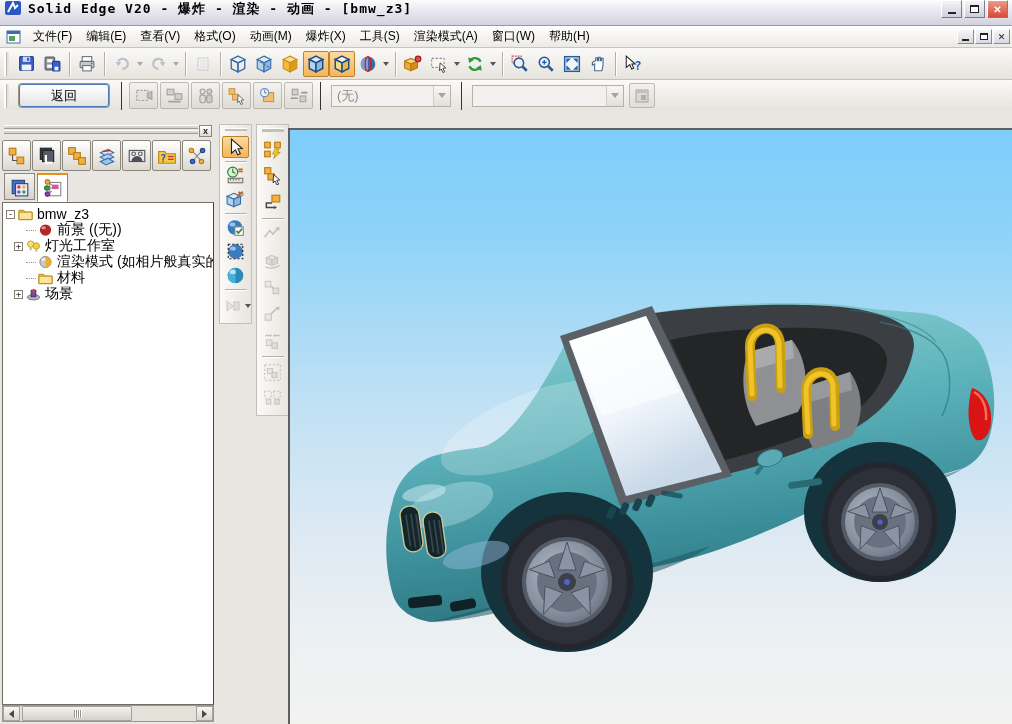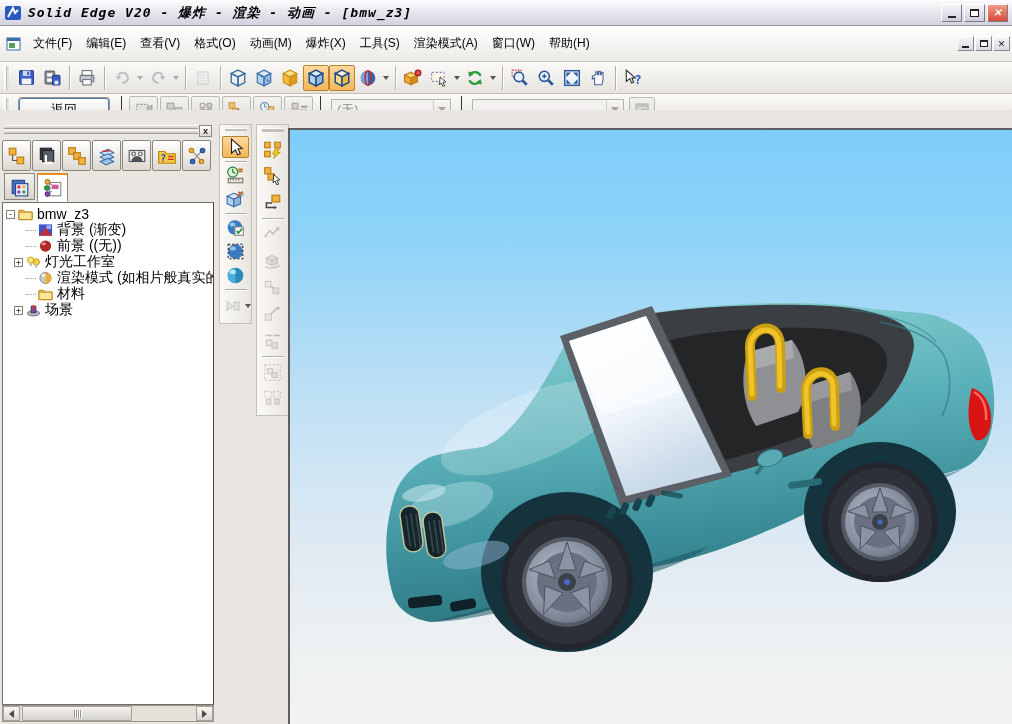--- a/index.html
+++ b/index.html
@@ -1,32 +1,32 @@
 <!DOCTYPE html>
 <html><head>
 <meta charset="utf-8">
 <style>
   * { margin:0; padding:0; box-sizing:border-box; }
   html,body { width:1012px; height:724px; overflow:hidden; }
   body { font-family:"Liberation Sans",sans-serif; font-size:12px; background:#e9e6e2; position:relative; }
 
   
   .titlebar { height:26px; background:linear-gradient(180deg,#fdfdfe 0%,#e7e7ef 45%,#d3d3e0 100%);
-    border-bottom:1px solid #9a99a6; display:flex; align-items:center; padding:0 4px;font-style:italic; }
+    border-bottom:1px solid #9a99a6; display:flex; padding:0 4px; }
   .titlebar .appicon { width:18px; height:16px; margin-right:6px; }
   .titlebar .title { flex:1; font-family:"DejaVu Sans Mono",monospace; font-weight:bold; font-size:13px; color:#000; letter-spacing:1px; }
   .winbtn { width:21px; height:18px; margin-left:2px; border:1px solid; border-color:#ffffff #7d7d8a #7d7d8a #ffffff;
     background:linear-gradient(180deg,#f4f4f8,#cfcfdc); display:flex; align-items:center; justify-content:center;
     font-size:10px; color:#222; }
   .winbtn.close { background:linear-gradient(180deg,#f09a88,#d84a38); color:#fff; font-weight:bold; }
   .glyph-min { width:8px; height:2px; background:#222; margin-top:8px; }
   .glyph-restore { width:9px; height:8px; border:1px solid #222; border-top-width:2px; background:#fff; }
 
   
-  .menubar { height:36px; background:linear-gradient(180deg,#ffffff,#eceae6); border-bottom:1px solid #c9c5bd;
+  .menubar { height:22px; background:linear-gradient(180deg,#ffffff,#eceae6); border-bottom:1px solid #c9c5bd;
     display:flex; align-items:center; padding:0 2px; }
   .menubar .docicon { width:16px; height:14px; margin:0 4px; }
   .menuitem { padding:2px 7px; color:#000; cursor:default; }
   .menu-spacer { flex:1; }
   .mwinbtn { width:17px; height:15px; margin-left:1px; border:1px solid; border-color:#fff #8a8a94 #8a8a94 #fff;
     background:linear-gradient(#f6f6f8,#d8d8e0); display:flex; align-items:center; justify-content:center; font-size:9px; color:#222; }
 
   
   .toolbar { display:flex; align-items:center; background:linear-gradient(180deg,#fbfaf8,#e6e3dd);
     border-bottom:1px solid #c4c0b8; padding:0 2px; }
@@ -508,29 +508,20 @@
     <div class="tree-box">
       <div class="tree-row">
         <span class="expander">-</span>
         <svg class="ticon" viewBox="0 0 16 14">
           <path d="M1 3 L6 3 L7.5 5 L15 5 L15 13 L1 13 Z" fill="#f5d06a" stroke="#b8860b"></path>
           <path d="M1 5 L15 5 L15 13 L1 13 Z" fill="#fce49a" stroke="#b8860b"></path>
         </svg>
         <span class="tlabel">bmw_z3</span>
       </div>
 
-      <div class="tree-row" style="padding-left:20px">
-        <span class="tree-dots"></span>
-        <svg class="ticon" viewBox="0 0 16 14">
-          <rect x="1" y="1" width="14" height="12" fill="#3a55c8"></rect>
-          <polygon points="1,13 8,4 15,13" fill="#c03038"></polygon>
-          <rect x="9" y="2" width="5" height="4" fill="#9ab0e8"></rect>
-        </svg>
-        <span class="tlabel">背景 (渐变)</span>
-      </div>
 
       <div class="tree-row" style="padding-left:20px">
         <span class="tree-dots"></span>
         <svg class="ticon" viewBox="0 0 16 14">
           <circle cx="8" cy="7" r="6" fill="#b02828"></circle>
           <ellipse cx="6" cy="4.6" rx="2.4" ry="1.6" fill="#e89090"></ellipse>
         </svg>
         <span class="tlabel">前景 ((无))</span>
       </div>
 

